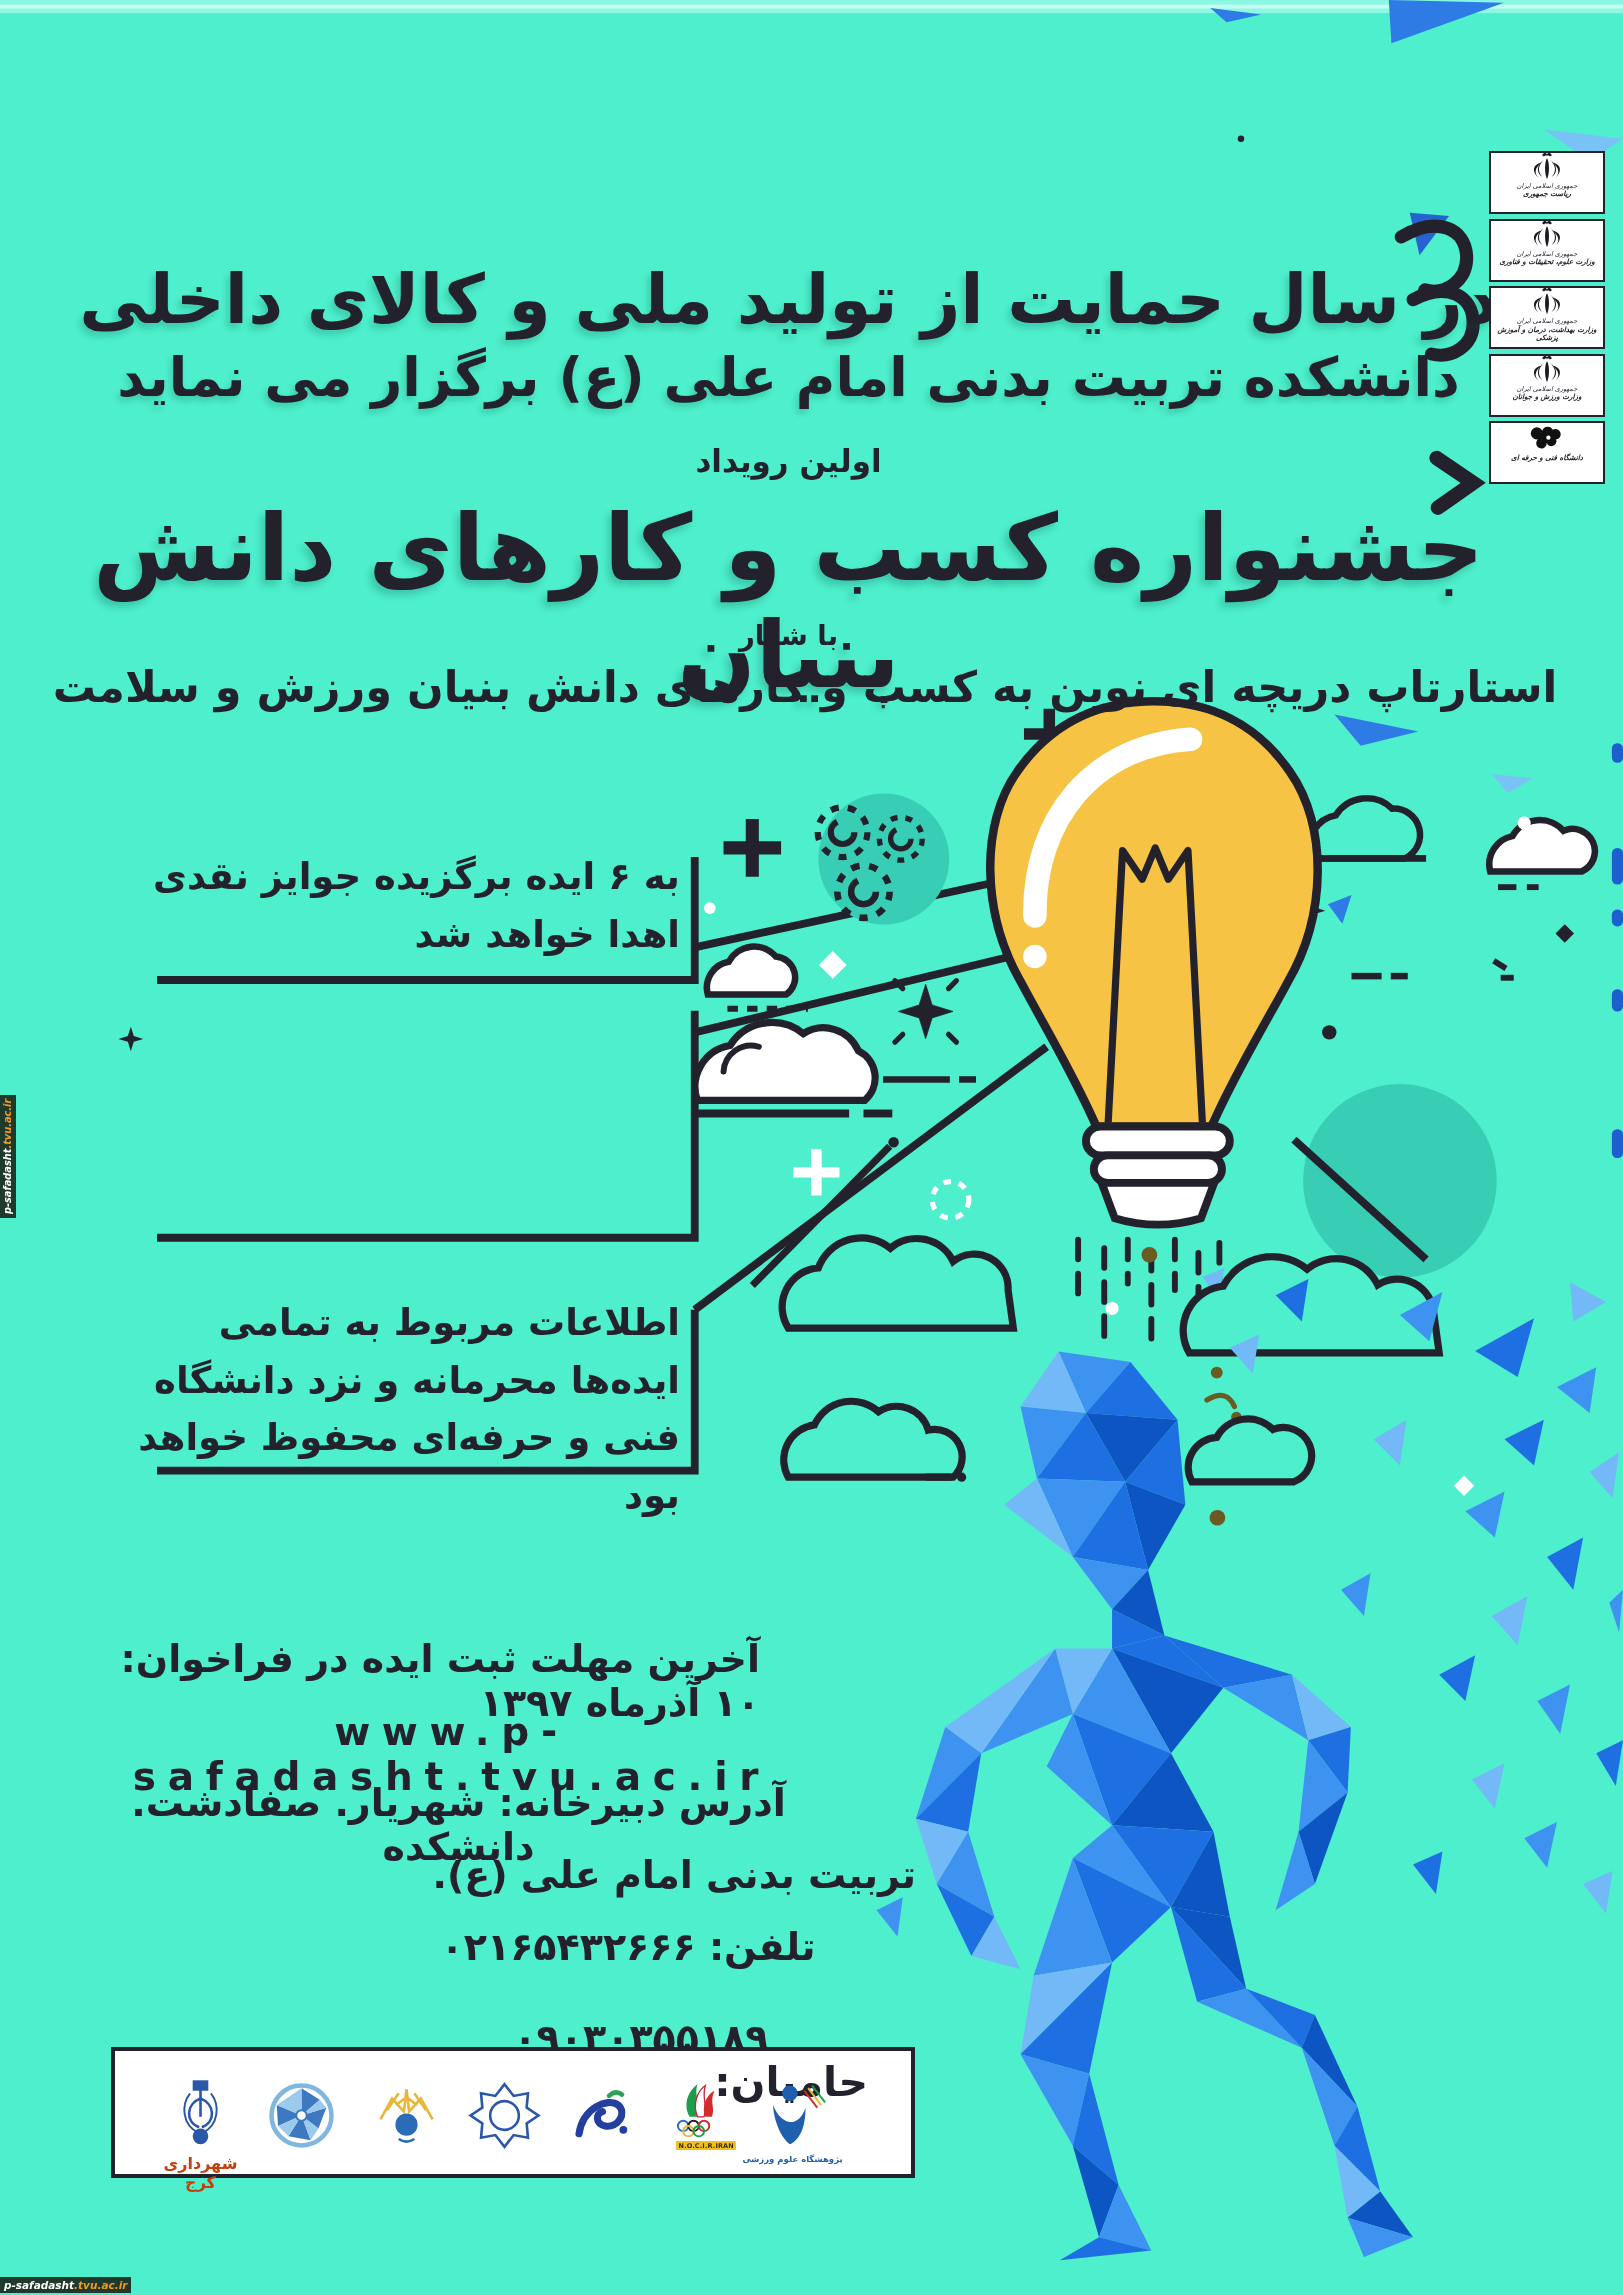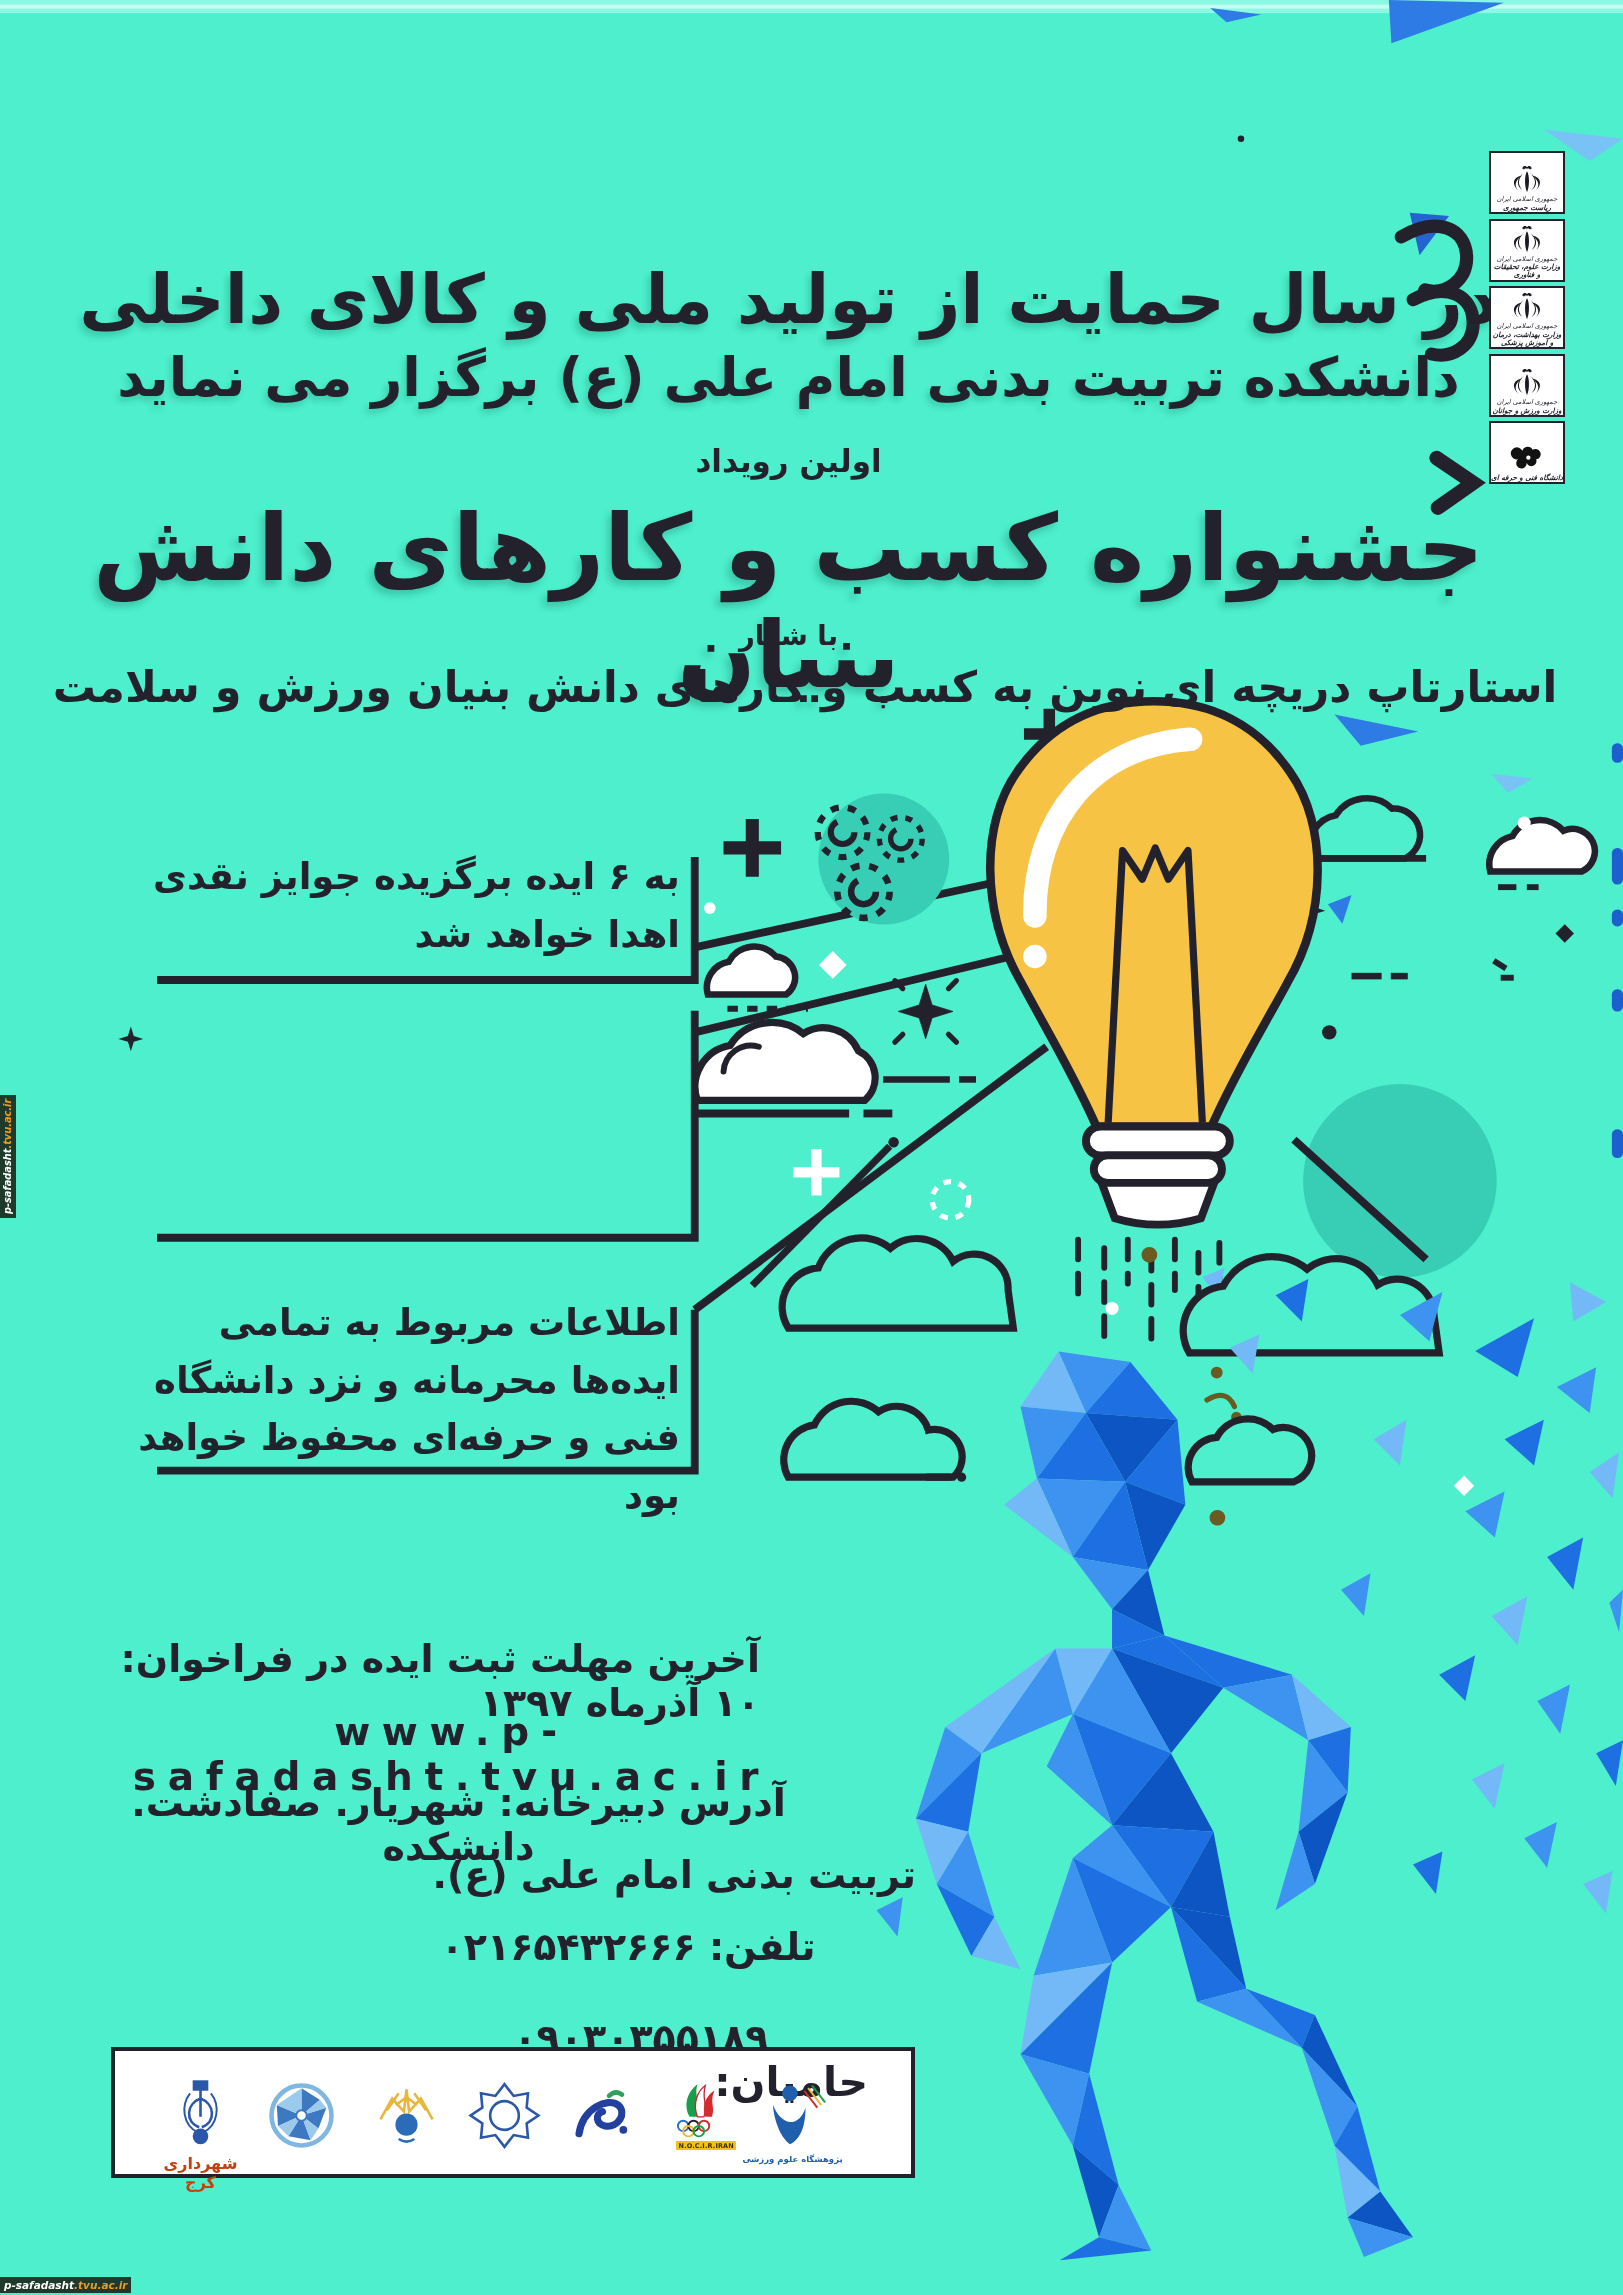--- a/index.html
+++ b/index.html
@@ -33,22 +33,22 @@
   .phone2{left:281px;top:1992px;width:720px;text-align:center;font-size:38px;letter-spacing:.10em;margin-top:24px;}
   .sponsorbox{left:111px;top:2047px;width:804px;height:131px;background:#fff;
               border:4.6px solid #23222C;z-index:2;}
   .sponsorlabel{position:absolute;right:43px;top:6.5px;font-size:41px;font-weight:800;}
   .sp{position:absolute;top:27.5px;width:79px;height:73px;}
   .spcap{position:absolute;top:103px;width:105px;text-align:center;font-size:16px;font-weight:700;color:#c2410c;}
   .noccap{position:absolute;font-size:6.5px;font-weight:700;color:#3a3000;background:#F0C020;
           padding:0.7px 2.6px;border-radius:1.3px;letter-spacing:.02em;}
   .ssricap{color:#1F5FAE;font-size:8.5px;}
   .govcol{left:1489px;top:151px;z-index:2;}
-  .govbox{width:76px;height:63px;background:#fff;border:2.6px solid #23222C;margin-bottom:4.6px;
-          display:flex;flex-direction:column;align-items:center;justify-content:flex-end;text-align:center;}
+  .govbox{width:116px;height:63px;background:#fff;border:2.6px solid #23222C;margin-bottom:4.6px;
+          display:flex;flex-direction:column;align-items:center;justify-content:flex-start;text-align:center;}
   .govbox .l1{font-size:6.5px;line-height:1.15;font-style:italic;}
   .govbox .l2{font-size:7.2px;line-height:1.15;font-weight:700;font-style:italic;}
   .wm{background:#1F3A2A;color:#fff;font-style:italic;font-weight:700;display:flex;align-items:center;
       padding:0 3.9px;white-space:nowrap;z-index:3;}
   .wm .dom{color:#F29A1F;}
   .wm-bottom{left:0;top:2277px;height:16.4px;font-size:10.5px;}
   .wm-side{left:0;top:1218px;height:15.7px;font-size:9.8px;transform:rotate(-90deg);transform-origin:0 0;}
 </style>
 </head>
 <body>

